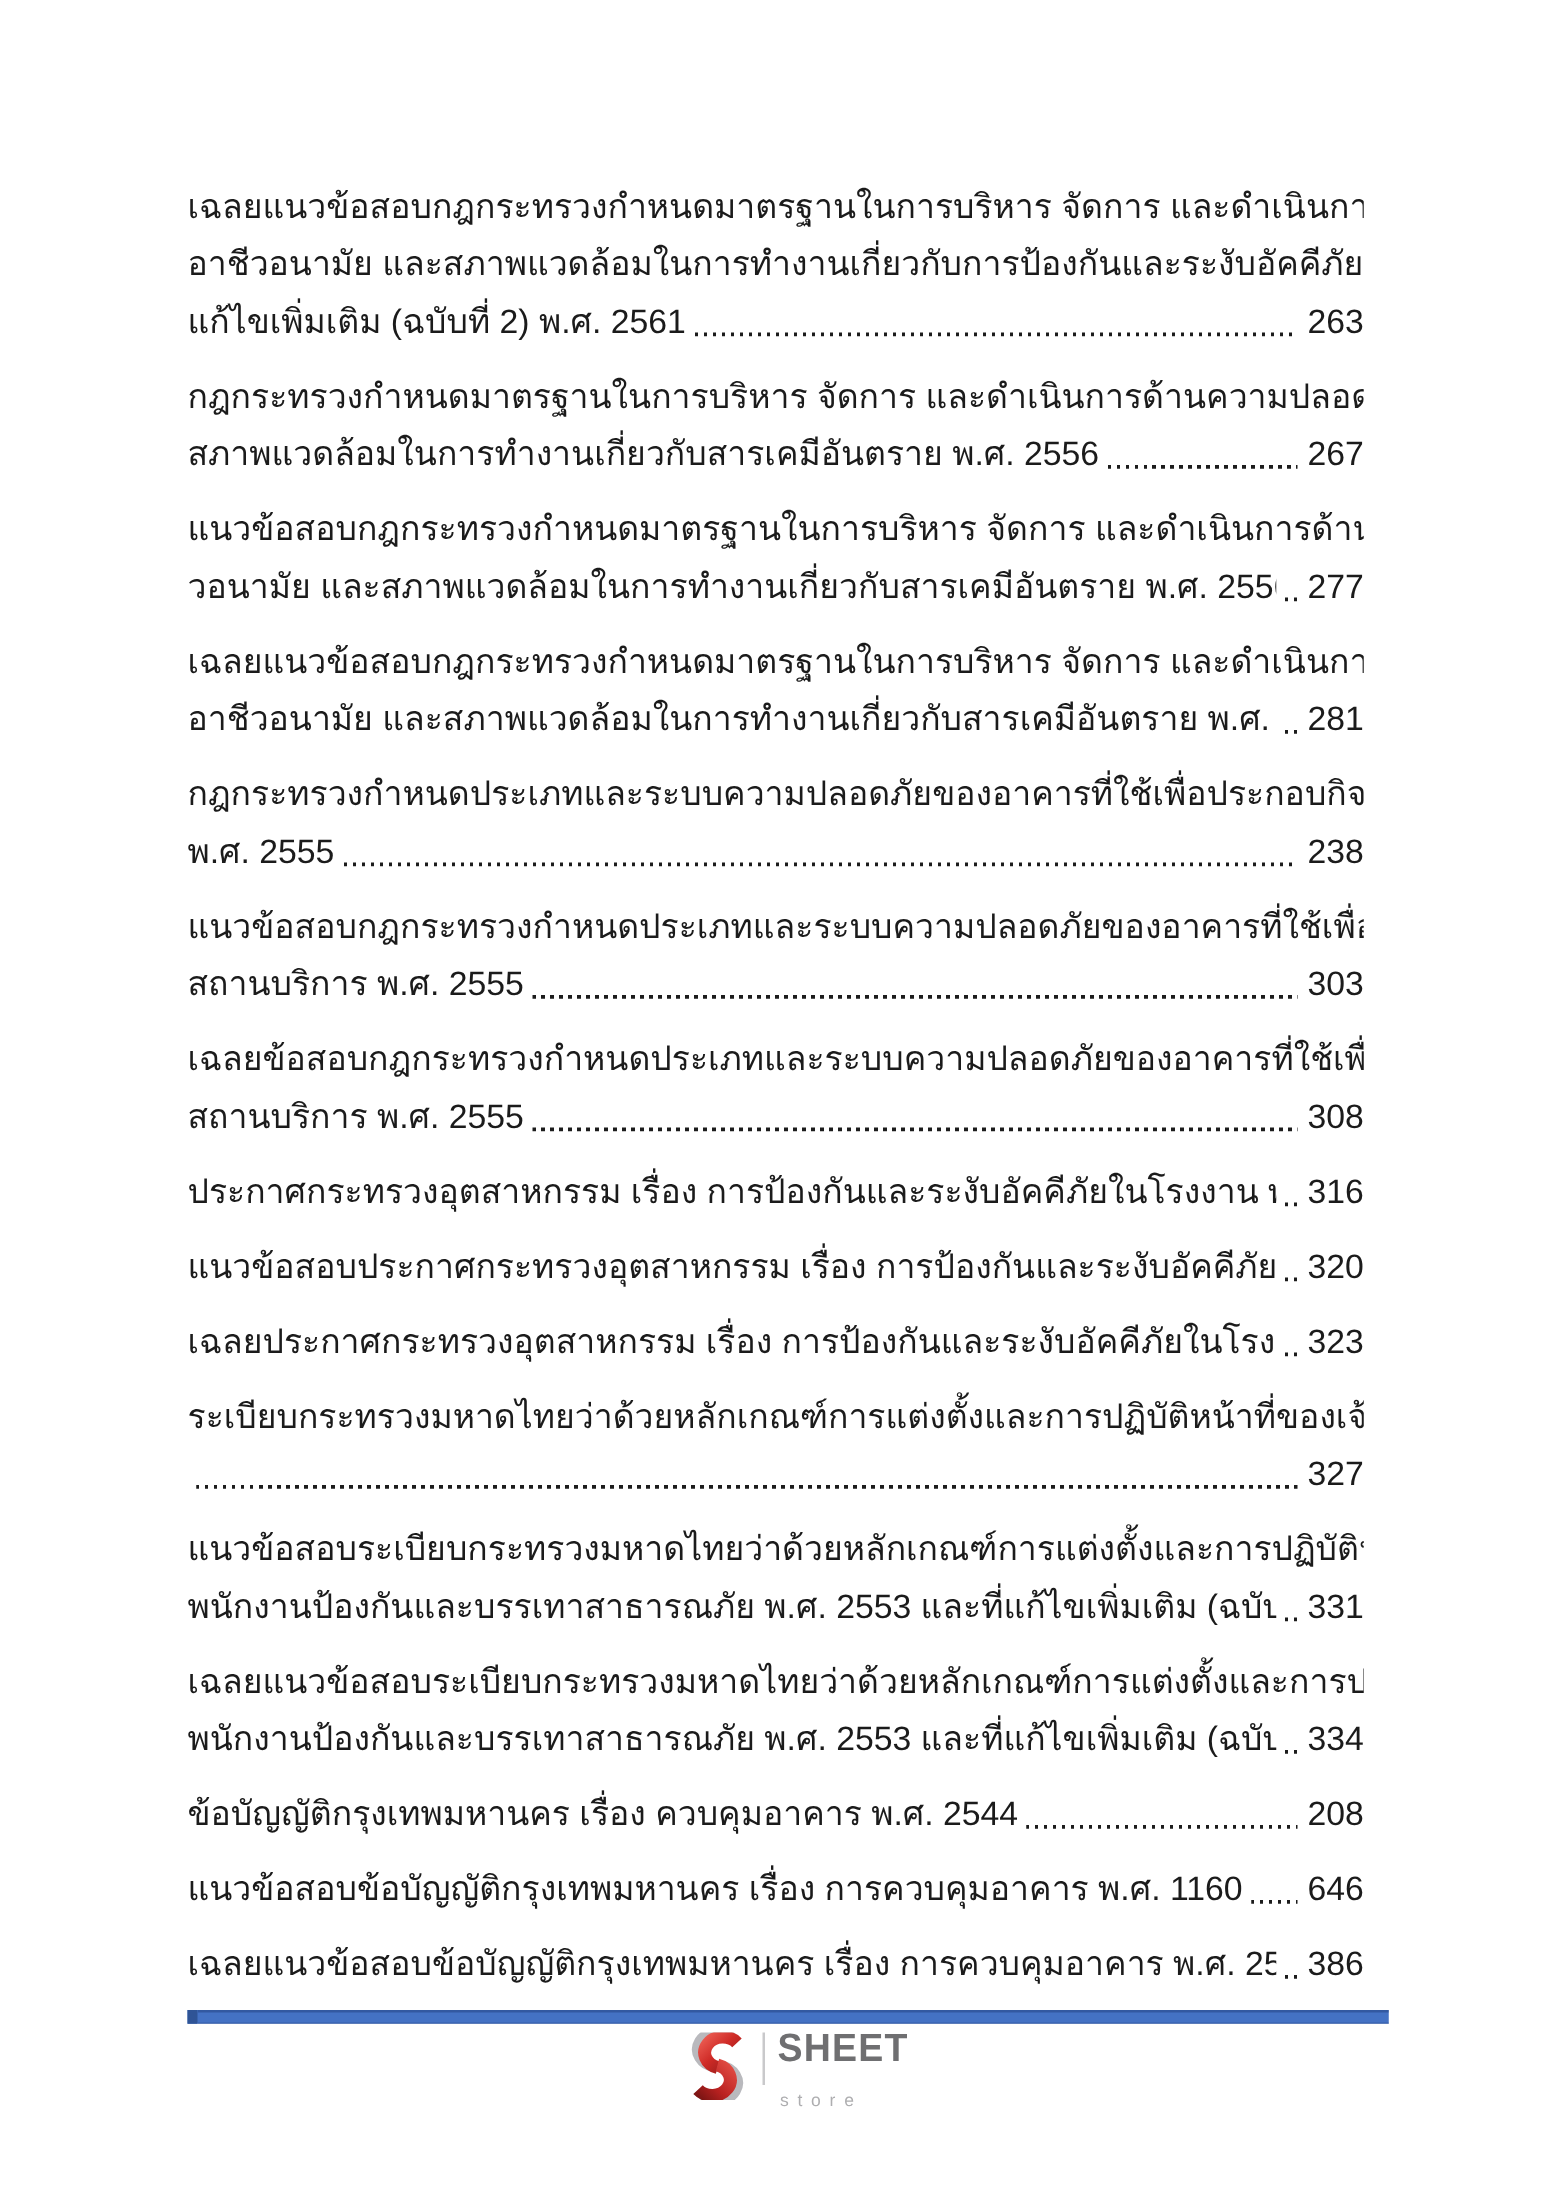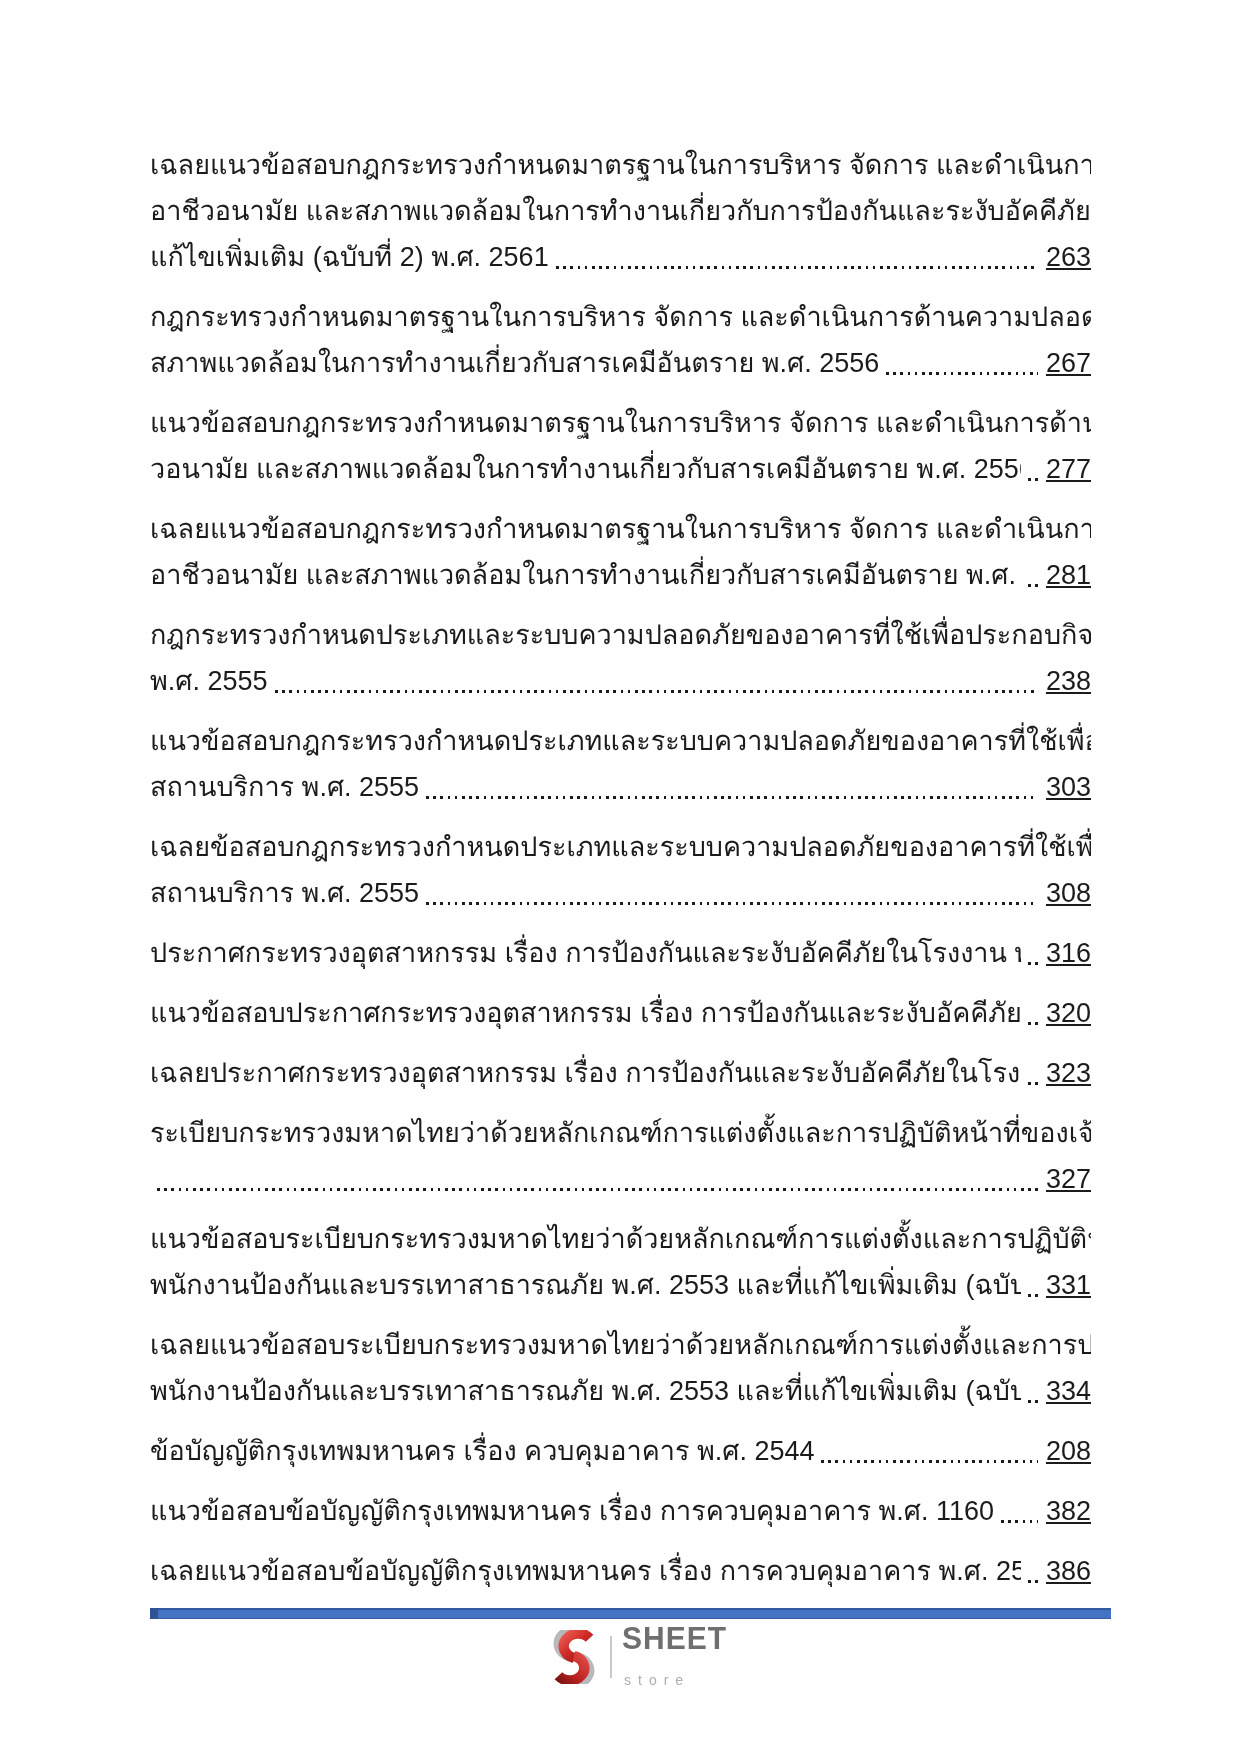--- a/index.html
+++ b/index.html
@@ -41,42 +41,41 @@
     height: 3px;
     align-self: flex-end;
     margin: 0 8px 11px 7px;
     background-image: repeating-linear-gradient(
       to right, #1c1c1c 0 2.6px, transparent 2.6px 7.2px);
   }
   .page-num {
     flex: 0 0 auto;
     white-space: nowrap;
     text-align: right;
-    text-decoration: underline;
   }
 
   
   .footer-rule {
     position: absolute;
     left: 150px;
     top: 1608px;
     width: 953px;
     height: 11px;
     background: #4472c4;
     border-left: 8px solid #2f5496;
     box-shadow: inset 0 2px 0 rgba(30,60,120,0.45), inset 0 -1px 0 rgba(30,60,120,0.35);
   }
 
   
   .logo {
     position: absolute;
     left: 550px;
     top: 1626px;
     display: flex;
-    align-items: center;
+    align-items: flex-start;
   }
   .logo-icon { width: 48px; height: 54px; display: block; }
   .logo-sep {
     width: 2px;
     height: 42px;
     background: #c9c9cb;
     margin: 0 10px 0 12px;
   }
   .logo-textblock { display: flex; flex-direction: column; }
   .brand {
@@ -229,21 +228,21 @@
         <div class="line">
           <span class="t">ข้อบัญญัติกรุงเทพมหานคร เรื่อง ควบคุมอาคาร พ.ศ. 2544</span>
           <span class="leader"></span>
           <span class="page-num">208</span>
         </div>
       </div>
       <div class="entry">
         <div class="line">
           <span class="t">แนวข้อสอบข้อบัญญัติกรุงเทพมหานคร เรื่อง การควบคุมอาคาร พ.ศ. 1160</span>
           <span class="leader"></span>
-          <span class="page-num">382</span>
+          <span class="page-num">646</span>
         </div>
       </div>
       <div class="entry">
         <div class="line">
           <span class="t">เฉลยแนวข้อสอบข้อบัญญัติกรุงเทพมหานคร เรื่อง การควบคุมอาคาร พ.ศ. 2544</span>
           <span class="leader"></span>
           <span class="page-num">386</span>
         </div>
       </div>
     </div>

